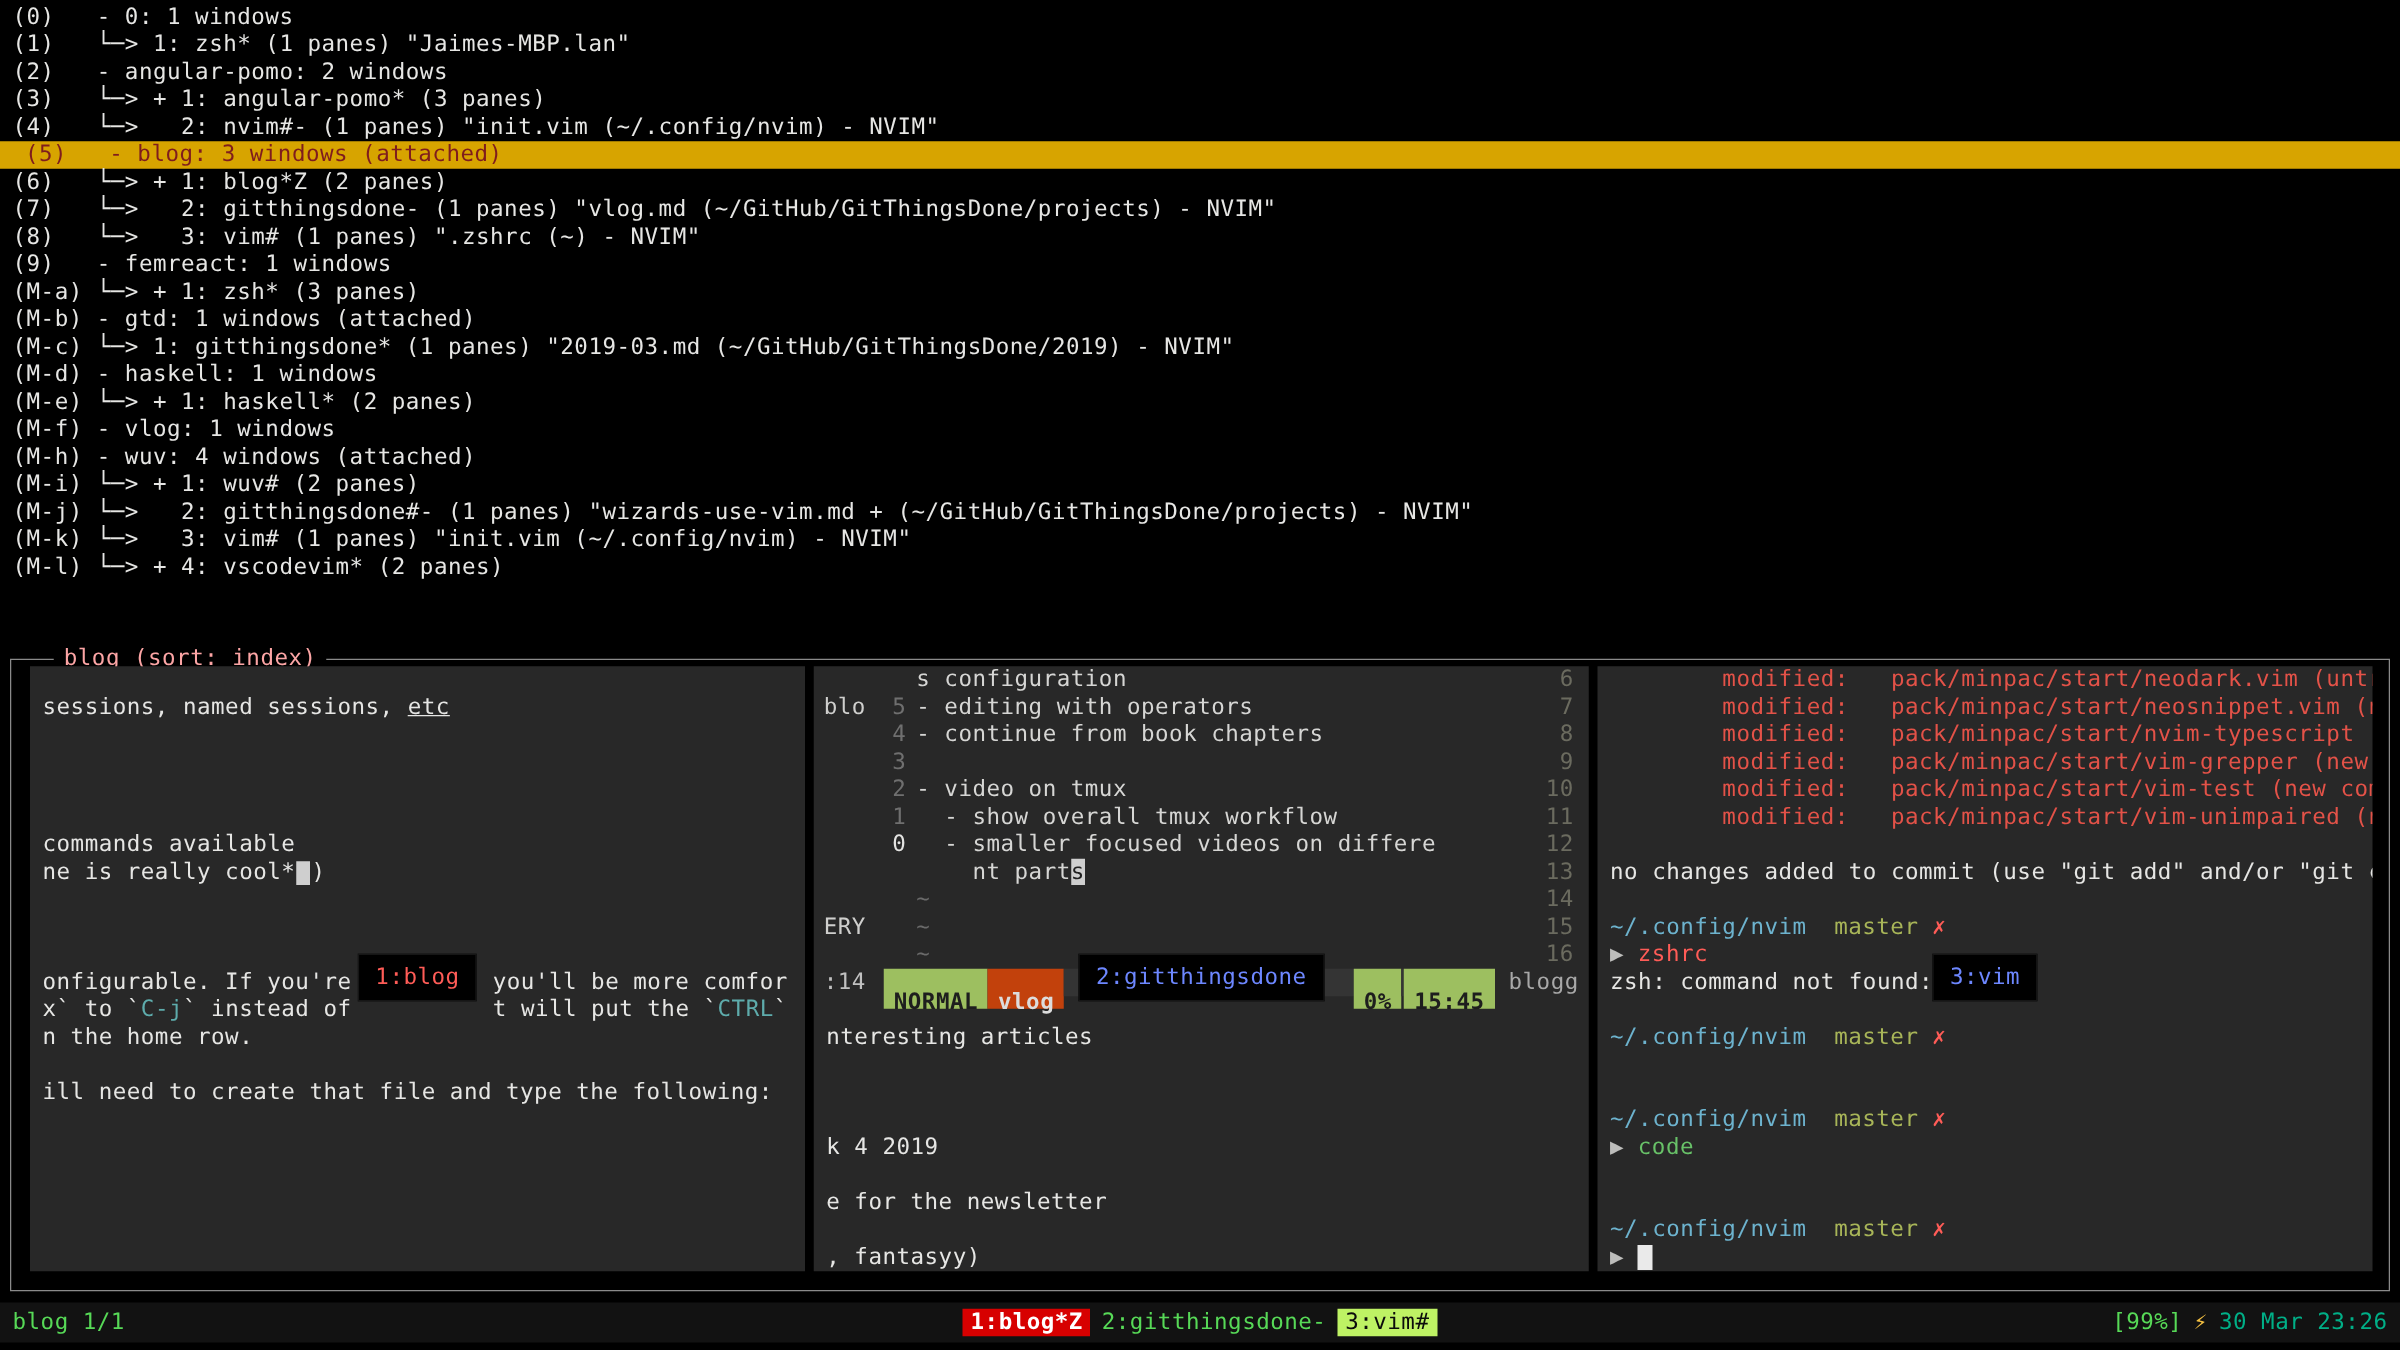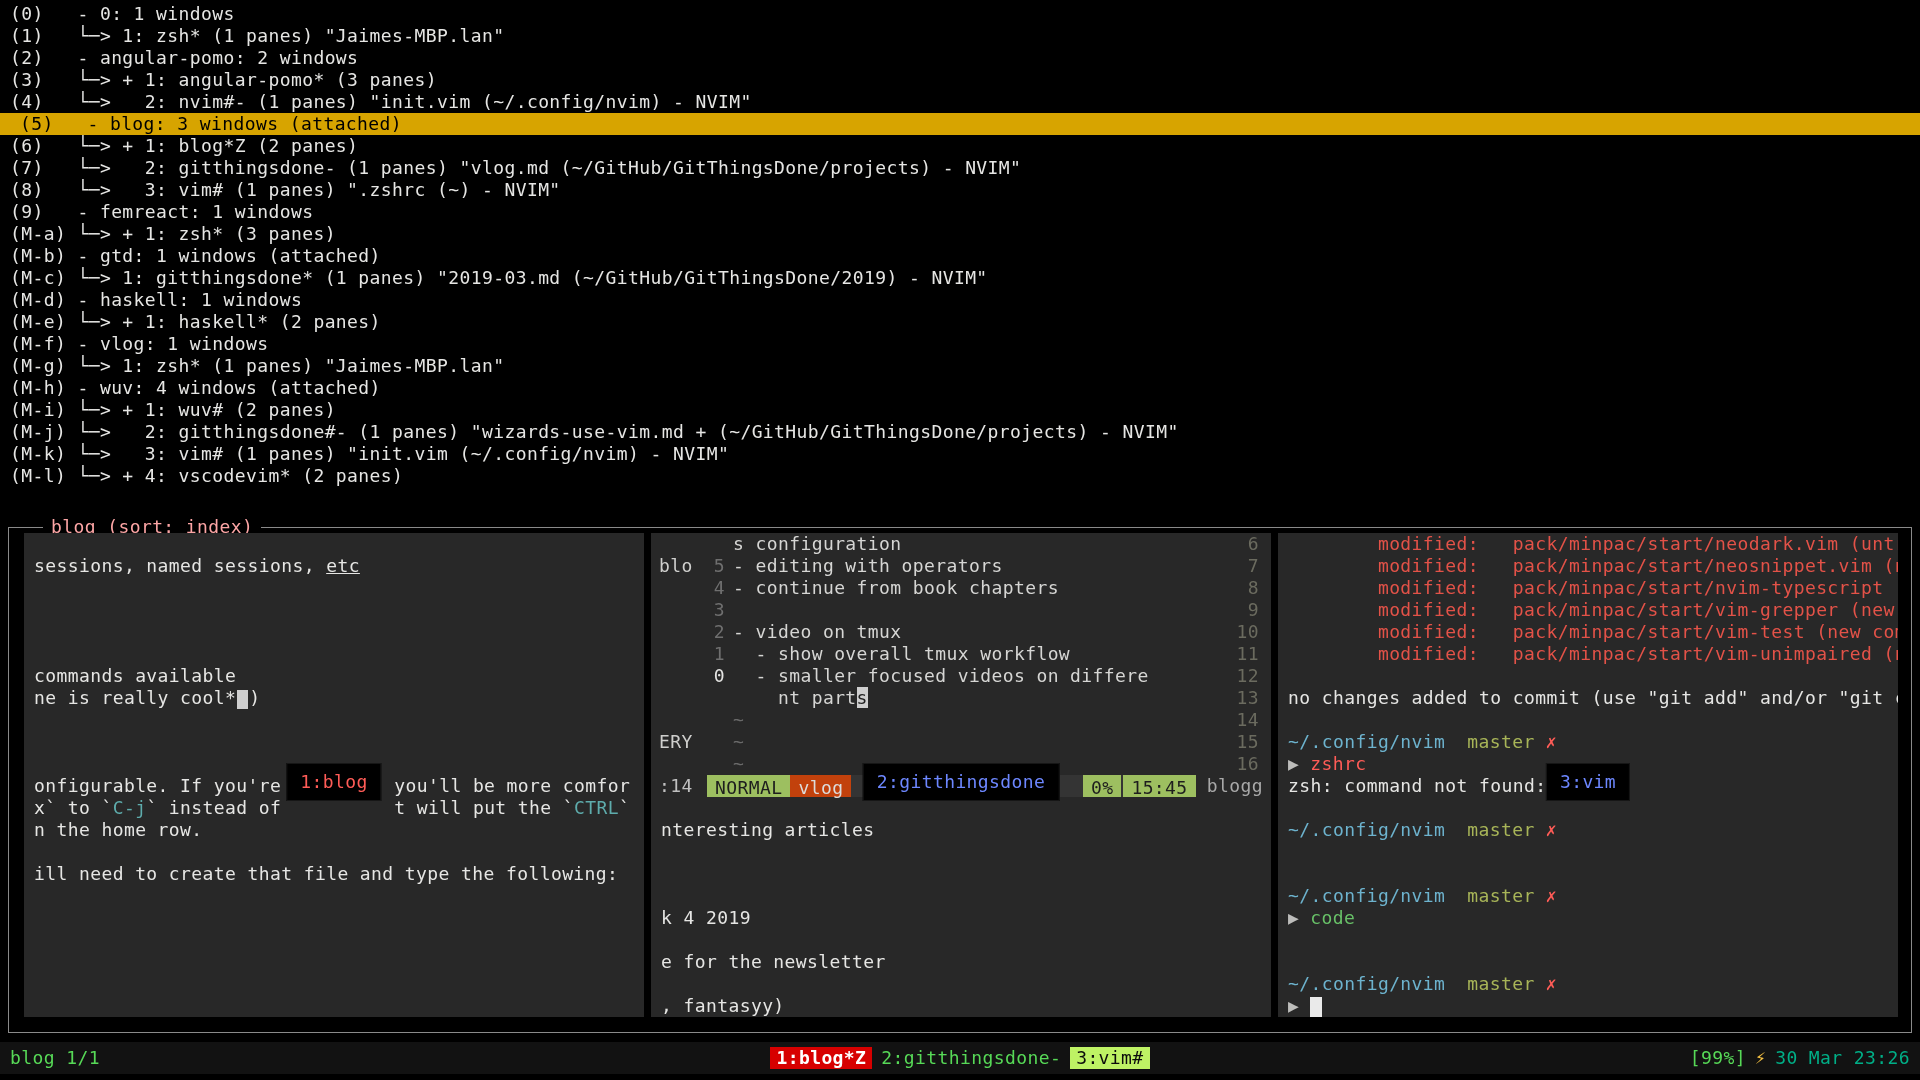--- a/index.html
+++ b/index.html
@@ -5,21 +5,21 @@
   * { margin:0; padding:0; box-sizing:border-box; }
   html,body { width:1920px; height:1080px; background:#000; overflow:hidden; }
   body {
     font-family:"DejaVu Sans Mono","Liberation Mono",monospace;
     font-size:18px; line-height:22px; letter-spacing:0.4px;
     color:#e6e6e4;
   }
   
   .toplist { position:absolute; top:3px; left:0; right:0; }
   .term-row { height:22px; white-space:pre; padding-left:10px; }
-  .term-row.selected { background:#d7a400; color:#000000;padding-left:20px; }
+  .term-row.selected { background:#d7a400; color:#7f1d1d;padding-left:20px; }
 
   
   .preview-box { position:absolute; left:8px; top:527px; width:1904px; height:506px; border:1px solid #8a8a8a; }
   .preview-title { position:absolute; top:-12px; left:34px; background:#000; padding:0 8px; white-space:pre; color:#fca5a5;text-align:right; }
   .panes { position:absolute; left:15px; right:13px; top:5px; bottom:15px; display:flex; gap:7px; }
   .pane { flex:1; background:#282828; position:relative; overflow:hidden; }
   .pline { position:absolute; left:10px; right:4px; height:22px; white-space:pre; }
   .pane-label { position:absolute; top:230px; left:50%; transform:translateX(-50%); background:#000; border:1px solid #161616; padding:7px 13px; white-space:pre; z-index:3; }
 
   
@@ -43,21 +43,21 @@
   .mline { position:absolute; left:8px; right:8px; height:22px; white-space:pre; }
   .mcrop { display:inline-block; width:44px; color:#cfcfcd; }
   .mnum { display:inline-block; width:22px; text-align:right; color:#6f6f6f; margin-right:8px; }
   .mnum.cur { color:#e4e4e2; }
   .mtext { color:#d6d6d4; }
   .mtext.tilde { color:#6a6a6a; }
   .mrnum { position:absolute; right:4px; color:#6b6b5f; }
 
   .statusline { position:absolute; left:8px; right:8px; top:242px; height:22px; display:flex; white-space:pre; }
   .sl-crop { width:48px; color:#c0c0c0; }
-  .sl-pad { padding:2px 8px; }
+  .sl-pad { padding:16px 8px;font-weight:bold; }
   .sl-seg-green { background:#9dbf60; color:#1e1e1e; }
   .sl-file { background:#c2410c; color:#dcdcdc; }
   .sl-fill { flex:1; background:#343434; }
   .sl-gap { width:2px; background:#343434; }
   .sl-tail { color:#a8a8a8; }
 
   
   .statusbar { position:absolute; left:0; right:0; top:1042px; height:32px; background:#121212; display:flex; align-items:center; white-space:pre; padding:0 10px; }
   .sb-left { color:#57d957; flex:1; }
   .sb-center { display:flex; align-items:center;text-align:center; }
@@ -82,21 +82,20 @@
   <div class="term-row">(6)   └─&gt; + 1: blog*Z (2 panes)</div>
   <div class="term-row">(7)   └─&gt;   2: gitthingsdone- (1 panes) "vlog.md (~/GitHub/GitThingsDone/projects) - NVIM"</div>
   <div class="term-row">(8)   └─&gt;   3: vim# (1 panes) ".zshrc (~) - NVIM"</div>
   <div class="term-row">(9)   - femreact: 1 windows</div>
   <div class="term-row">(M-a) └─&gt; + 1: zsh* (3 panes)</div>
   <div class="term-row">(M-b) - gtd: 1 windows (attached)</div>
   <div class="term-row">(M-c) └─&gt; 1: gitthingsdone* (1 panes) "2019-03.md (~/GitHub/GitThingsDone/2019) - NVIM"</div>
   <div class="term-row">(M-d) - haskell: 1 windows</div>
   <div class="term-row">(M-e) └─&gt; + 1: haskell* (2 panes)</div>
   <div class="term-row">(M-f) - vlog: 1 windows</div>
-  <div class="term-row">(M-g) └─&gt; 1: zsh* (1 panes) "Jaimes-MBP.lan"</div>
   <div class="term-row">(M-h) - wuv: 4 windows (attached)</div>
   <div class="term-row">(M-i) └─&gt; + 1: wuv# (2 panes)</div>
   <div class="term-row">(M-j) └─&gt;   2: gitthingsdone#- (1 panes) "wizards-use-vim.md + (~/GitHub/GitThingsDone/projects) - NVIM"</div>
   <div class="term-row">(M-k) └─&gt;   3: vim# (1 panes) "init.vim (~/.config/nvim) - NVIM"</div>
   <div class="term-row">(M-l) └─&gt; + 4: vscodevim* (2 panes)</div>
 </div>
 
 <div class="preview-box">
   <div class="preview-title">blog (sort: index)</div>
   <div class="panes">

